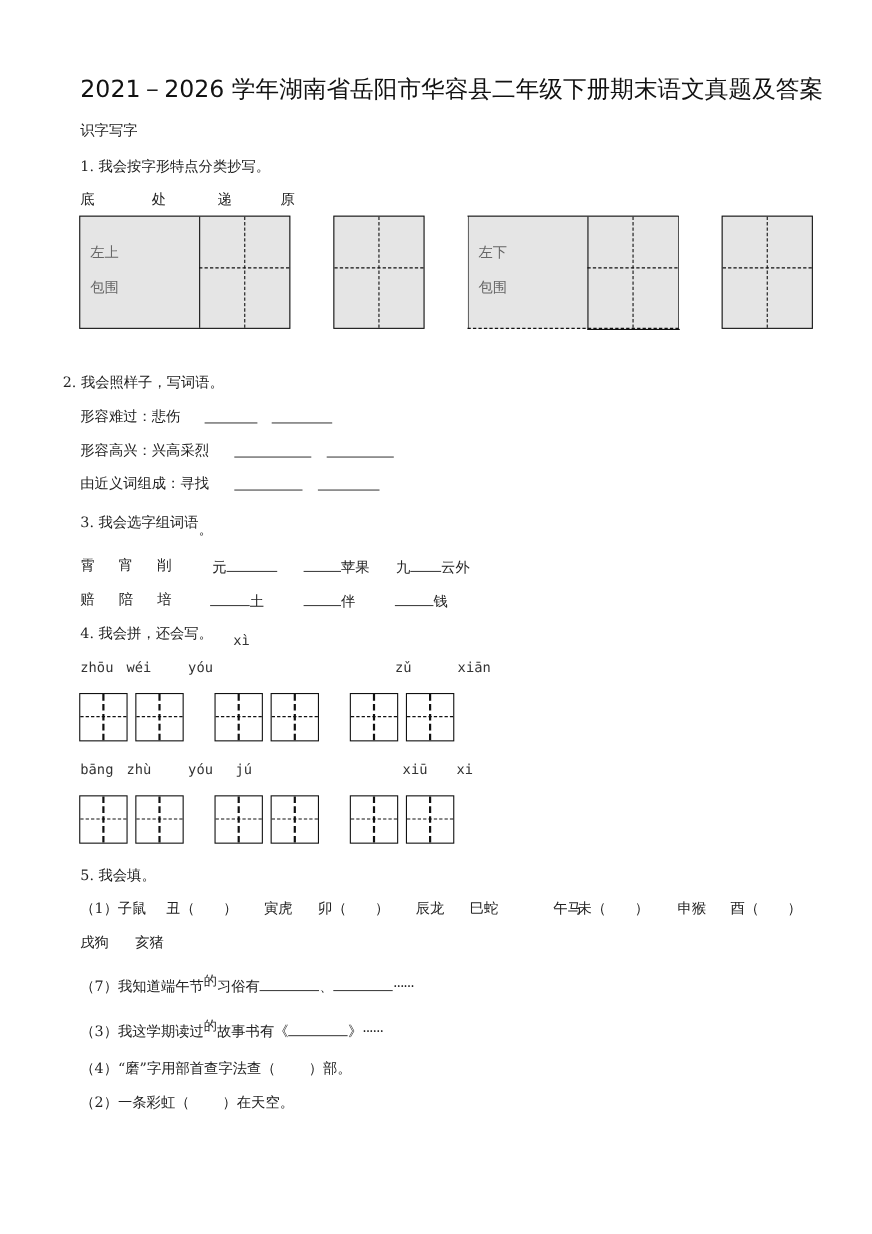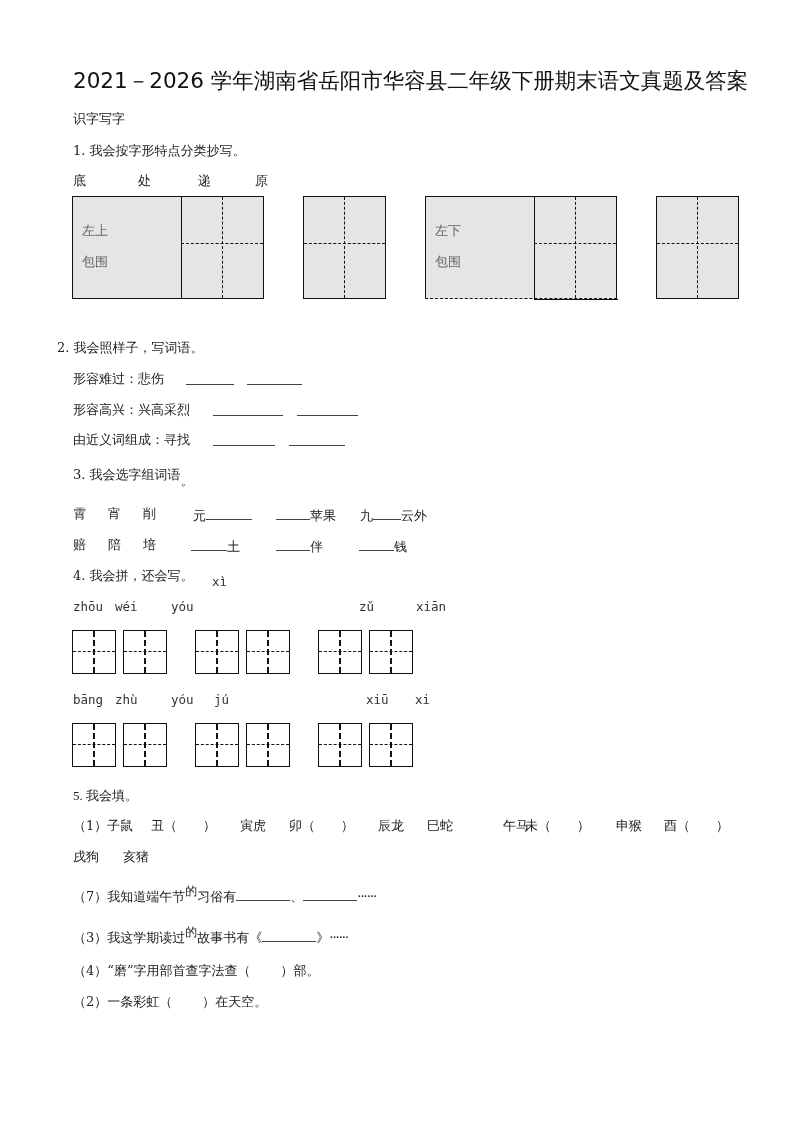--- a/index.html
+++ b/index.html
@@ -166,21 +166,21 @@
   </div>
 <div class="tian" style="left:318px; top:723px;">
     <div class="dv"></div>
     <div class="dh"></div>
   </div>
 <div class="tian" style="left:369px; top:723px;">
     <div class="dv"></div>
     <div class="dh"></div>
   </div>
 
-<div class="abs t13" style="left:73px; top:787px;font-family:Liberation Serif, serif;">5. 我会填。</div>
+<div class="abs t13" style="left:73px; top:787px;">5. 我会填。</div>
 
 <div class="abs t13" style="left:73px; top:817px;">（1）</div>
 <div class="abs t13" style="left:107px; top:817px;">子鼠</div>
 <div class="abs t13" style="left:151px; top:817px;">丑（　　）</div>
 <div class="abs t13" style="left:240px; top:817px;">寅虎</div>
 <div class="abs t13" style="left:289px; top:817px;">卯（　　）</div>
 <div class="abs t13" style="left:378px; top:817px;">辰龙</div>
 <div class="abs t13" style="left:427px; top:817px;">巳蛇</div>
 <div class="abs t13" style="left:503px; top:817px;">午马</div>
 <div class="abs t13" style="left:525px; top:817px;">未（　　）</div>

